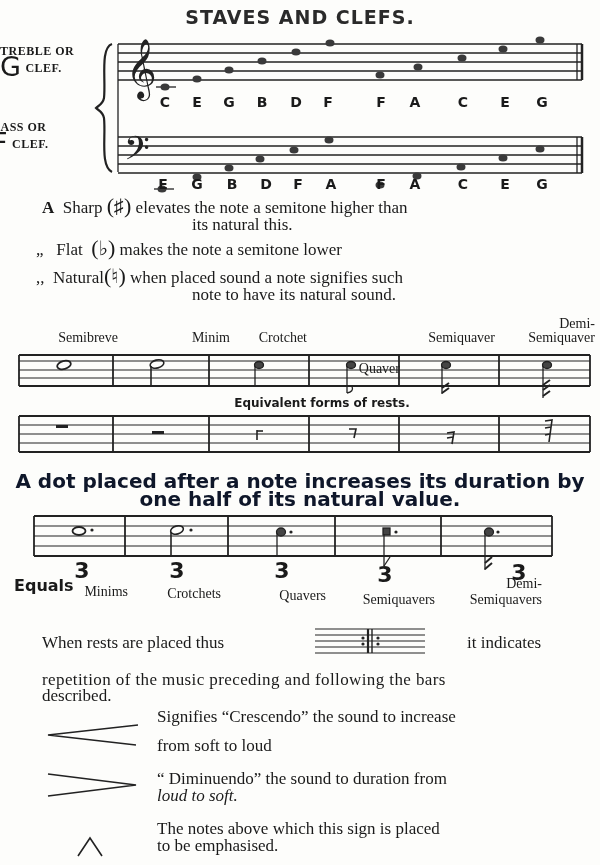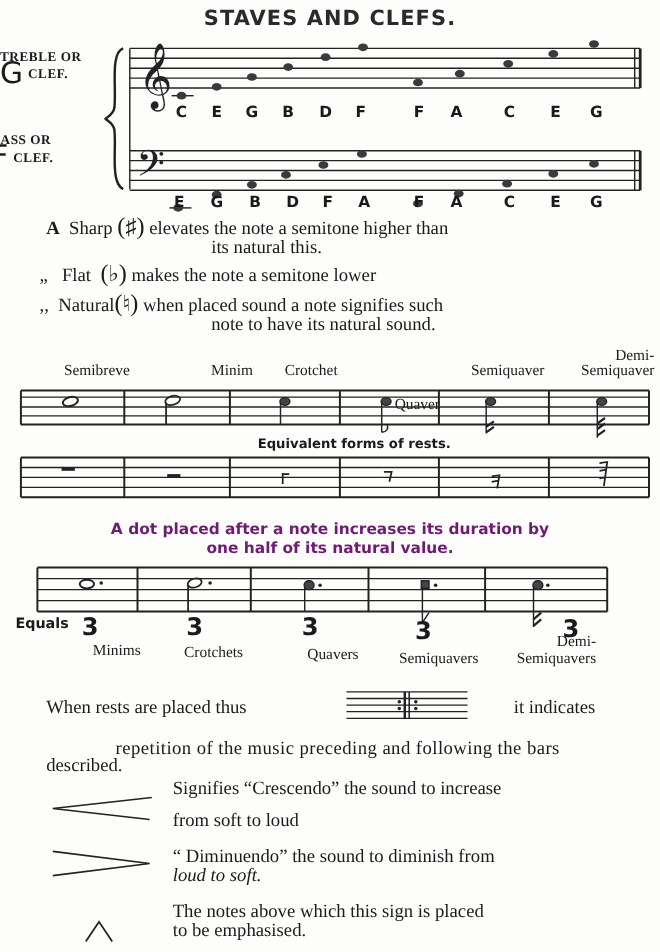--- a/index.html
+++ b/index.html
@@ -237,21 +237,21 @@
     <path d="M349 429 L356 429 L354 438"></path>
   </g>
   <g stroke="#222" stroke-width="1.6" fill="none">
     <path d="M447 433 L454 432 L452 444 M447 438 L453 437"></path>
   </g>
   <g stroke="#222" stroke-width="1.6" fill="none">
     <path d="M545 421 L552 420 L549 442 M545 428 L551 427 M545 435 L550 434"></path>
   </g>
 </svg>
 
-<div class="abs sans-bold" style="left:0; width:600px; text-align:center; top:472px; font-size:14px; line-height:18px; color:#701a75;">
+<div class="abs sans-bold" style="left:0; width:600px; text-align:center; top:472px; font-size:20px; line-height:18px; color:#0f172a;">
   <div>A dot placed after a note increases its duration by</div>
   <div>one half of its natural value.</div>
 </div>
 
 <svg width="600" height="620">
   <g stroke="#222" stroke-width="1.2" fill="none">
     <line x1="34" y1="516" x2="552" y2="516" stroke-width="1.8"></line>
     <line x1="34" y1="526" x2="552" y2="526"></line>
     <line x1="34" y1="536" x2="552" y2="536"></line>
     <line x1="34" y1="546" x2="552" y2="546"></line>
@@ -285,21 +285,21 @@
   </g>
   <g stroke="#222" stroke-width="1.3" fill="#444">
     <ellipse cx="489" cy="532" rx="4.5" ry="4"></ellipse>
     <line x1="485" y1="533" x2="485" y2="570"></line>
     <line x1="485" y1="563" x2="492" y2="557" stroke-width="2"></line>
     <line x1="485" y1="569" x2="492" y2="563" stroke-width="2"></line>
     <circle cx="498" cy="532" r="1.6" fill="#222" stroke="none"></circle>
   </g>
 </svg>
 
-<div class="abs sans-bold" style="left:14px; top:560px; font-size:13px;">Equals</div>
+<div class="abs sans-bold" style="left:14px; top:576px; font-size:16px;">Equals</div>
 <div class="abs three" style="left:82px; top:558px;">3</div>
 <div class="abs three" style="left:177px; top:558px;">3</div>
 <div class="abs three" style="left:282px; top:558px;">3</div>
 <div class="abs three" style="left:385px; top:562px;">3</div>
 <div class="abs three" style="left:519px; top:560px;">3</div>
 
 <div class="abs val-label" style="left:78px; top:585px;">Minims</div>
 <div class="abs val-label" style="left:171px; top:587px;">Crotchets</div>
 <div class="abs val-label" style="left:276px; top:589px;">Quavers</div>
 <div class="abs val-label" style="left:385px; top:593px;">Semiquavers</div>
@@ -316,29 +316,29 @@
     <line x1="315" y1="653" x2="425" y2="653"></line>
     <line x1="368" y1="629" x2="368" y2="653" stroke-width="2.2"></line>
     <line x1="372" y1="629" x2="372" y2="653" stroke-width="1.4"></line>
     <circle cx="363" cy="638" r="1.6" fill="#222" stroke="none"></circle>
     <circle cx="363" cy="644" r="1.6" fill="#222" stroke="none"></circle>
     <circle cx="378" cy="638" r="1.6" fill="#222" stroke="none"></circle>
     <circle cx="378" cy="644" r="1.6" fill="#222" stroke="none"></circle>
   </g>
 </svg>
 <div class="abs para" style="left:467px; top:633px;">it indicates</div>
-<div class="abs para" style="left:42px; top:670px; width:530px; letter-spacing:0.4px;text-align:center;">repetition of the music preceding and following the bars</div>
+<div class="abs para" style="left:42px; top:670px; width:530px; letter-spacing:0.4px;">repetition of the music preceding and following the bars</div>
 <div class="abs para" style="left:42px; top:686px;">described.</div>
 
 <svg width="600" height="865">
   <g stroke="#222" stroke-width="1.6" fill="none">
     <path d="M138 725 L48 735 L136 745"></path>
     <path d="M48 774 L136 785 L48 796"></path>
     <path d="M78 856 L90 838 L102 856"></path>
   </g>
 </svg>
 
 <div class="abs para" style="left:157px; top:707px; width:420px;font-family:Liberation Serif, serif;">Signifies “Crescendo” the sound to increase</div>
 <div class="abs para" style="left:157px; top:736px;">from soft to loud</div>
-<div class="abs para" style="left:157px; top:769px; width:420px;">“ Diminuendo” the sound to diminish from</div>
+<div class="abs para" style="left:157px; top:769px; width:420px;">“ Diminuendo” the sound to duration from</div>
 <div class="abs para" style="left:157px; top:786px;font-style:italic;">loud to soft.</div>
 <div class="abs para" style="left:157px; top:819px; width:420px;">The notes above which this sign is placed</div>
 <div class="abs para" style="left:157px; top:836px;">to be emphasised.</div>
 
 </body></html>

